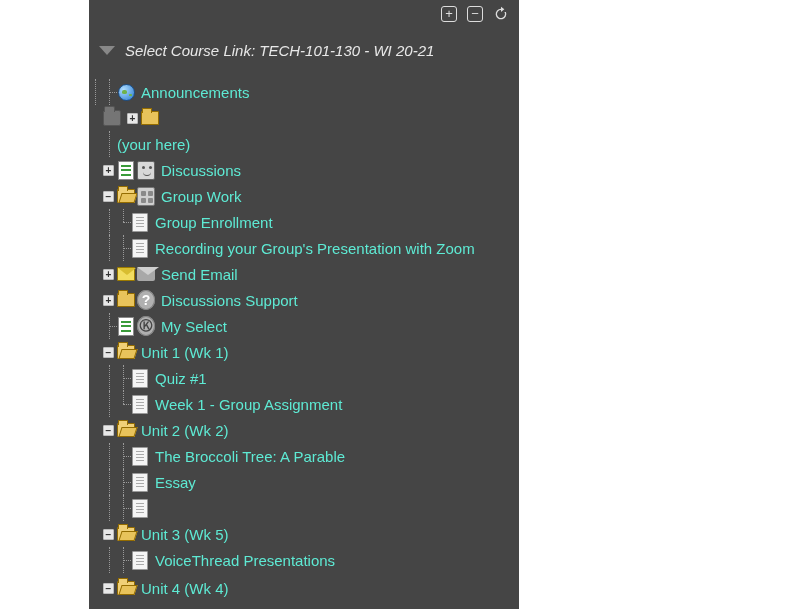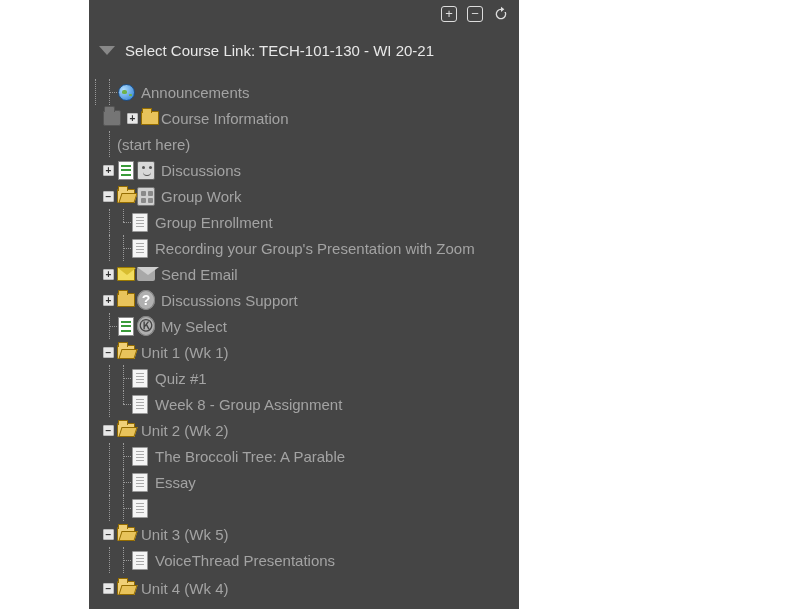--- a/index.html
+++ b/index.html
@@ -38,20 +38,21 @@
   .toolbar .tbtn.refresh{
     border:none;
   }
   .toolbar svg{width:16px;height:16px;fill:#ddd;}
 
   
   .header{
     display:flex;
     align-items:center;
     padding:42px 16px 20px 10px;
+    font-style:italic;
   }
   .caret{
     width:0;height:0;
     border-left:8px solid transparent;
     border-right:8px solid transparent;
     border-top:9px solid #888;
     margin-right:10px;
     cursor:pointer;
   }
   .header-label{color:#e8e8e8;}
@@ -114,21 +115,21 @@
   }
 
   .ico{
     width:18px;height:18px;
     margin-right:6px;
     flex-shrink:0;
     display:flex;align-items:center;justify-content:center;
   }
   .ico.double{margin-right:2px;}
   .label{
-    color:#a3a3a3;
+    color:#5eead4;
     cursor:pointer;
   }
 
   
   .folder-closed{
     width:17px;height:12px;
     background:#e8c35b;
     border:1px solid #946c00;
     border-radius:1px 1px 0 0;
     position:relative;
@@ -320,28 +321,27 @@
       <div class="lines">
           <div class="v blank"></div>
         </div>
       <div class="ico">
           <div class="folder-grey"></div>
         </div>
       <div class="toggle">+</div>
       <div class="ico double">
           <div class="folder-closed"></div>
         </div>
-      <span class="label">Course Information</span>
-    </div>
-    <div class="row">
-      <div class="lines">
-          <div class="v blank"></div>
-          <div class="v"></div>
-        </div>
-      <span class="label">(start here)</span>
+    </div>
+    <div class="row">
+      <div class="lines">
+          <div class="v blank"></div>
+          <div class="v"></div>
+        </div>
+      <span class="label">(your here)</span>
     </div>
 
     <div class="row">
       <div class="lines">
           <div class="v blank"></div>
         </div>
       <div class="toggle">+</div>
       <div class="ico double">
           <div class="xls"></div>
         </div>
@@ -452,21 +452,21 @@
     </div>
     <div class="row">
       <div class="lines">
           <div class="v blank"></div>
           <div class="v"></div>
           <div class="ell"></div>
         </div>
       <div class="ico">
           <div class="doc"></div>
         </div>
-      <span class="label">Week 8 - Group Assignment</span>
+      <span class="label">Week 1 - Group Assignment</span>
     </div>
 
     <div class="row">
       <div class="lines">
           <div class="v blank"></div>
         </div>
       <div class="toggle">−</div>
       <div class="ico">
           <div class="folder-open"></div>
         </div>

